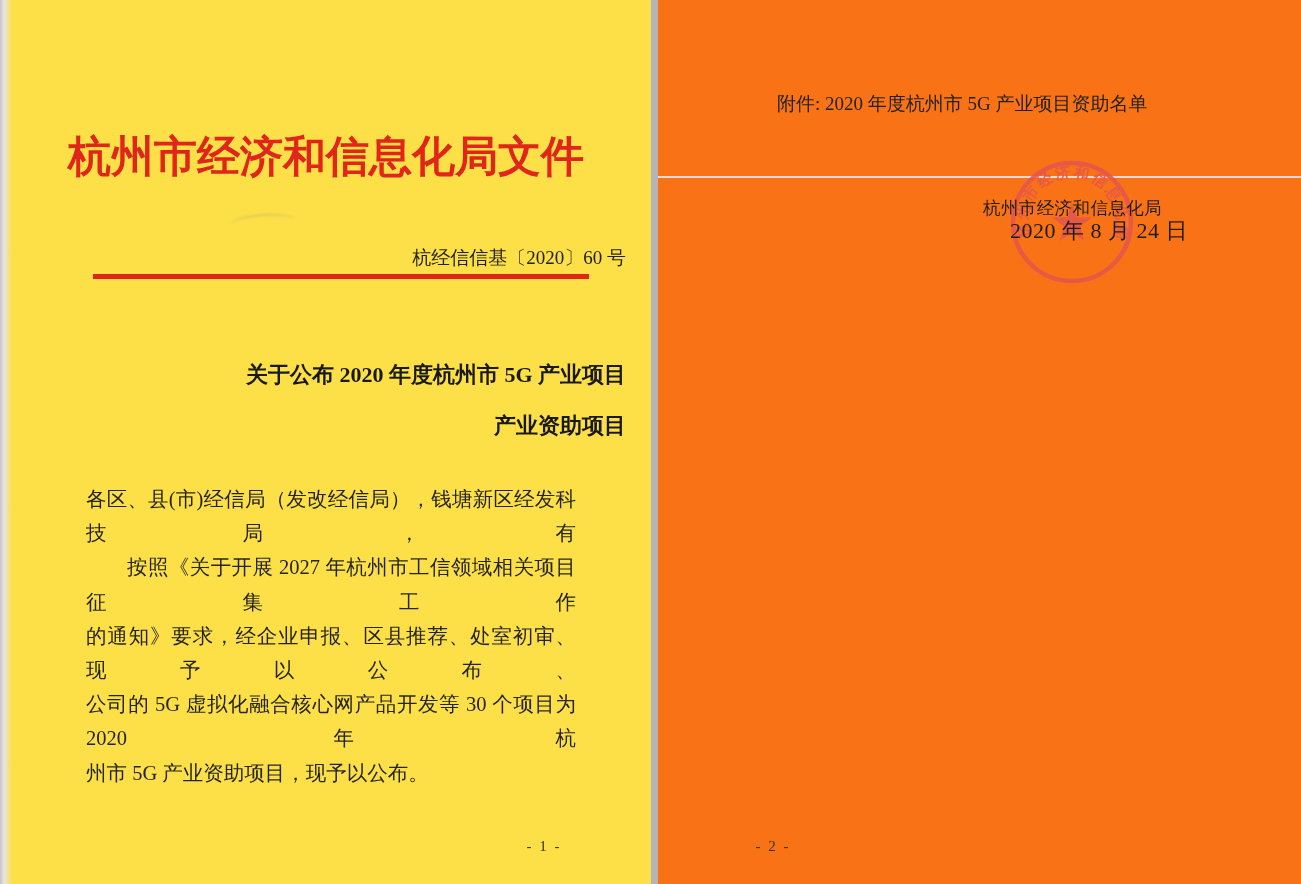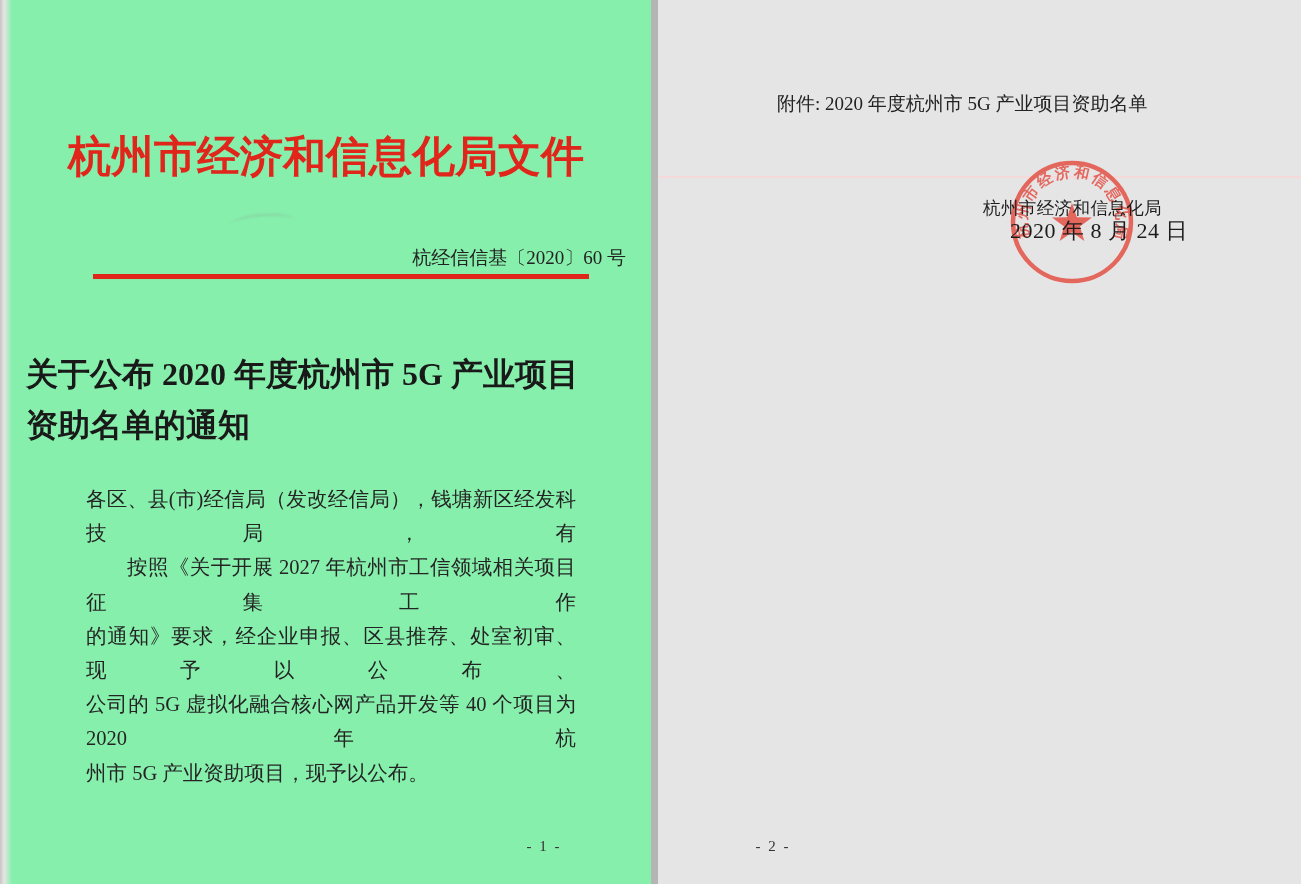--- a/index.html
+++ b/index.html
@@ -5,23 +5,23 @@
   html, body { margin: 0; padding: 0; background: #ffffff; }
   .canvas {
     position: relative;
     width: 1301px;
     height: 884px;
     background: #ffffff;
     overflow: hidden;
     font-family: "Liberation Serif", "DejaVu Serif", serif;
     color: #1e1e1e;
   }
-  .page { position: absolute; top: 0; height: 884px; background: #86efac; }
+  .page { position: absolute; top: 0; height: 884px; background: #fde047; }
   .page-left  { left: 0;   width: 652px; }
-  .page-right { left: 658px; width: 643px; background: #e5e5e5; }
+  .page-right { left: 658px; width: 643px; background: #f97316; }
   .scan-left-edge {
     position: absolute; left: 0; top: 0; width: 12px; height: 884px;
     background: linear-gradient(to right, #c6c6c6 0%, #e6e5e3 35%, rgba(255,255,255,0) 100%);
   }
   .divider {
     position: absolute; left: 651px; top: 0; width: 7px; height: 884px;
     background: #b5b5b5;
   }
 
   
@@ -44,21 +44,21 @@
   }
   .scan-smudge {
     position: absolute; left: 230px; top: 214px; width: 66px; height: 16px;
     border-top: 2px solid rgba(140,140,140,0.28);
     border-radius: 50%;
     transform: rotate(-4deg);
     filter: blur(1px);
   }
   .doc-title {
     position: absolute; left: 26px; top: 349px; width: 600px;
-    text-align: left; font-size: 32px; font-weight: bold; color: #191919;
+    text-align: right; font-size: 22px; font-weight: bold; color: #191919;
   }
   .doc-title .t-line { line-height: 51px; white-space: nowrap; }
   .doc-body {
     position: absolute; left: 86px; top: 482px; width: 490px;
     font-size: 20.5px; color: #242424;
   }
   .doc-body .ln { line-height: 34.2px; white-space: nowrap; }
   .doc-body .ln.j { white-space: normal; text-align: justify; text-align-last: justify; text-justify: inter-character; font-family: Liberation Serif, serif; }
   .doc-body .ln.ind { text-indent: 2em; }
   .pageno {
@@ -104,28 +104,28 @@
 <div class="canvas">
 
   <div class="page page-left">
     <div class="gov-header">杭州市经济和信息化局文件</div>
     <div class="scan-smudge"></div>
     <div class="doc-number">杭经信信基〔2020〕60 号</div>
     <div class="red-rule"></div>
 
     <div class="doc-title">
       <div class="t-line">关于公布 2020 年度杭州市 5G 产业项目</div>
-      <div class="t-line">资助名单的通知</div>
+      <div class="t-line">产业资助项目</div>
     </div>
 
     <div class="doc-body">
       <div class="ln j">各区、县(市)经信局（发改经信局），钱塘新区经发科技局，有</div>
       <div class="ln j ind">按照《关于开展 2027 年杭州市工信领域相关项目征集工作</div>
       <div class="ln j">的通知》要求，经企业申报、区县推荐、处室初审、现予以公布、</div>
-      <div class="ln j">公司的 5G 虚拟化融合核心网产品开发等 40 个项目为 2020 年杭</div>
+      <div class="ln j">公司的 5G 虚拟化融合核心网产品开发等 30 个项目为 2020 年杭</div>
       <div class="ln">州市 5G 产业资助项目，现予以公布。</div>
 
     </div>
 
     <div class="pageno pageno-1">- 1 -</div>
   </div>
 
   <div class="divider"></div>
 
   <div class="page page-right">

